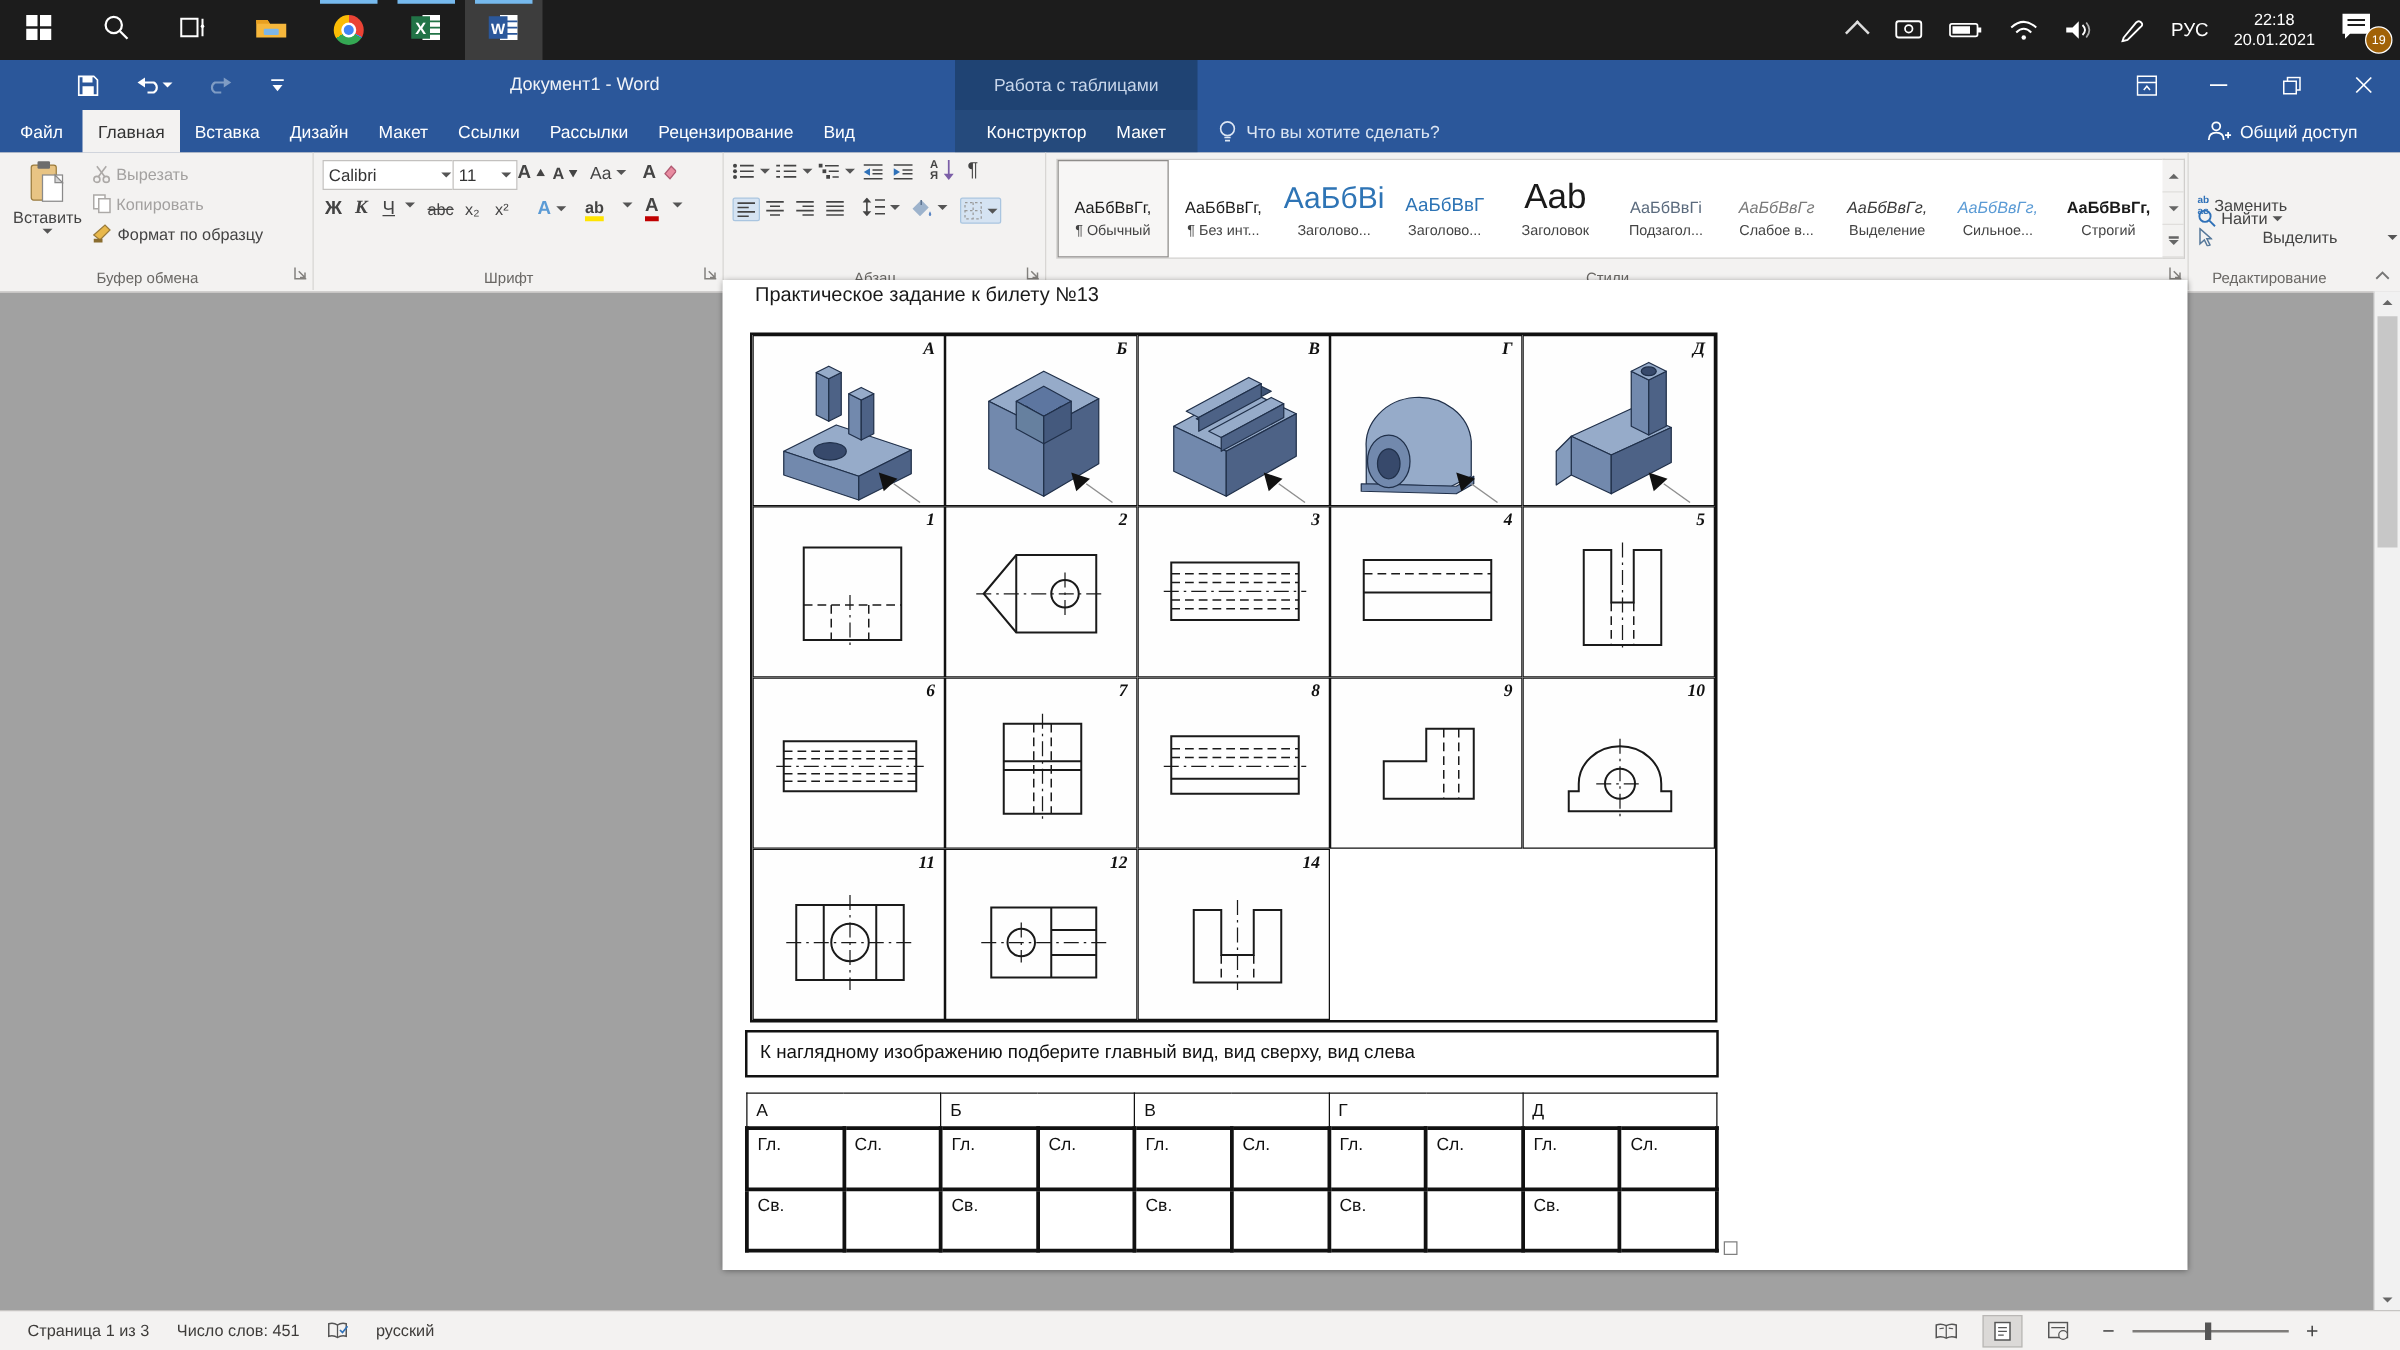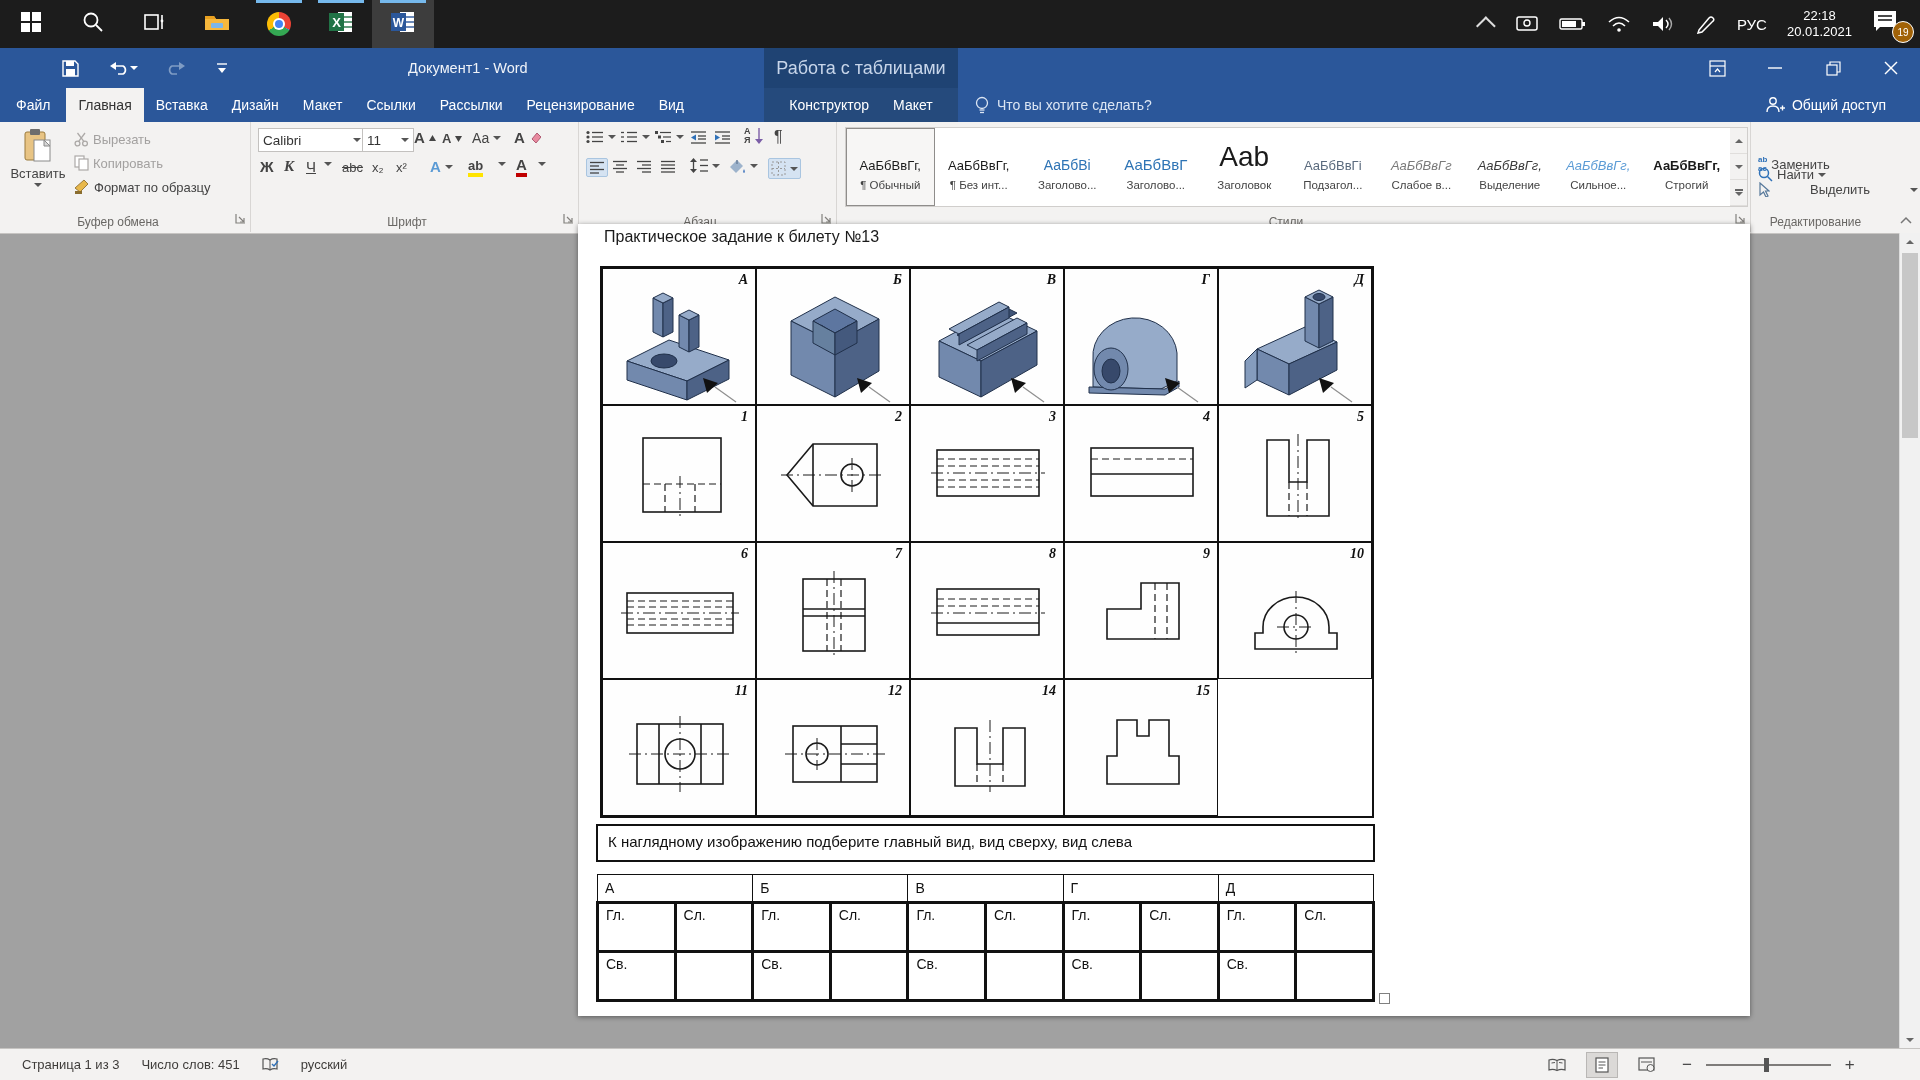--- a/index.html
+++ b/index.html
@@ -16,21 +16,21 @@
   .tray-clock{font-size:13px;line-height:1.25;text-align:center;}
   .notif-wrap{position:relative;width:36px;height:30px;}
   .notif-badge{position:absolute;right:-6px;bottom:-4px;width:20px;height:20px;border-radius:50%;
                background:#a16207;border:1.5px solid #fff;color:#fff;font-size:10px;display:flex;align-items:center;justify-content:center;}
   .chev{width:12px;height:12px;border-left:2px solid #ddd;border-top:2px solid #ddd;transform:rotate(45deg) translateY(3px);}
   
   .titlebar{position:absolute;top:48px;left:0;right:0;height:40px;background:#2b579a;color:#fff;}
   .qat{position:absolute;left:62px;top:0;height:40px;display:flex;align-items:center;gap:30px;}
   .qat-btn{display:flex;align-items:center;gap:3px;}
   .title-text{position:absolute;left:408px;top:0;height:40px;display:flex;align-items:center;font-size:14.5px;color:#f0f3f8;}
-  .ctx-title{position:absolute;left:764px;width:194px;top:0;height:40px;background:#1f4373;display:flex;align-items:center;justify-content:center;font-size:18px;color:#c8d6ea;}
+  .ctx-title{position:absolute;left:764px;width:194px;top:0;height:40px;background:#1f4373;display:flex;align-items:center;justify-content:center;font-size:14px;color:#c8d6ea;}
   .win-controls{position:absolute;right:0;top:0;height:40px;display:flex;}
   .wc{width:58px;display:flex;align-items:center;justify-content:center;}
   .caret{width:0;height:0;border-left:4px solid transparent;border-right:4px solid transparent;border-top:4px solid #fff;display:inline-block;}
   .caret.dk{border-top-color:#555;}
   
   .tabsrow{position:absolute;top:88px;left:0;right:0;height:34px;background:#2b579a;display:flex;color:#fff;font-size:14px;}
   .tab{padding:0 12px;display:flex;align-items:center;white-space:nowrap;}
   .tab.file{padding:0 16px;}
   .tab.active{background:#f3f2f1;color:#333;}
   .ctx-tabs{position:absolute;left:764px;width:194px;top:0;height:34px;background:#254a7c;display:flex;justify-content:center;}
@@ -573,21 +573,21 @@
       <div class="stylegal" style="left:9px;">
         <div class="styleitem sel">
           <div class="st-sample" style="font-size:13px;color:#1a1a1a;">АаБбВвГг,</div>
           <div class="st-name">¶ Обычный</div>
         </div>
         <div class="styleitem">
           <div class="st-sample" style="font-size:13px;color:#1a1a1a;">АаБбВвГг,</div>
           <div class="st-name">¶ Без инт...</div>
         </div>
         <div class="styleitem">
-          <div class="st-sample" style="font-size:14px;color:#2e74b5;">АаБбВі</div>
+          <div class="st-sample" style="font-size:24px;color:#2e74b5;">АаБбВі</div>
           <div class="st-name">Заголово...</div>
         </div>
         <div class="styleitem">
           <div class="st-sample" style="font-size:15px;color:#2e74b5;">АаБбВвГ</div>
           <div class="st-name">Заголово...</div>
         </div>
         <div class="styleitem">
           <div class="st-sample" style="font-size:28px;color:#1a1a1a;">Aab</div>
           <div class="st-name">Заголовок</div>
         </div>
@@ -869,26 +869,20 @@
         <span class="flabel">12</span>
       </div>
       <div class="fcell">
         <svg width="154" height="137" viewBox="0 0 154 137">
           <path class="ln" d="M44,48 H66 V84 H92 V48 H114 V106 H44 Z"></path>
             <line class="hd" x1="66" y1="84" x2="66" y2="106"></line>
             <line class="hd" x1="92" y1="84" x2="92" y2="106"></line>
             <line class="cl" x1="79" y1="40" x2="79" y2="112"></line>
         </svg>
         <span class="flabel">14</span>
-      </div>
-      <div class="fcell">
-        <svg width="154" height="137" viewBox="0 0 154 137">
-          <path class="ln" d="M52,40 H72 V56 H84 V40 H104 V76 H114 V104 H42 V76 H52 Z"></path>
-        </svg>
-        <span class="flabel">15</span>
       </div>
     </div>
 
     <div class="caption-box">К наглядному изображению подберите главный вид, вид сверху, вид слева</div>
 
     <table class="anstable">
       <tbody>
           <tr class="hdr">
         <td colspan="2">А</td>
         <td colspan="2">Б</td>

